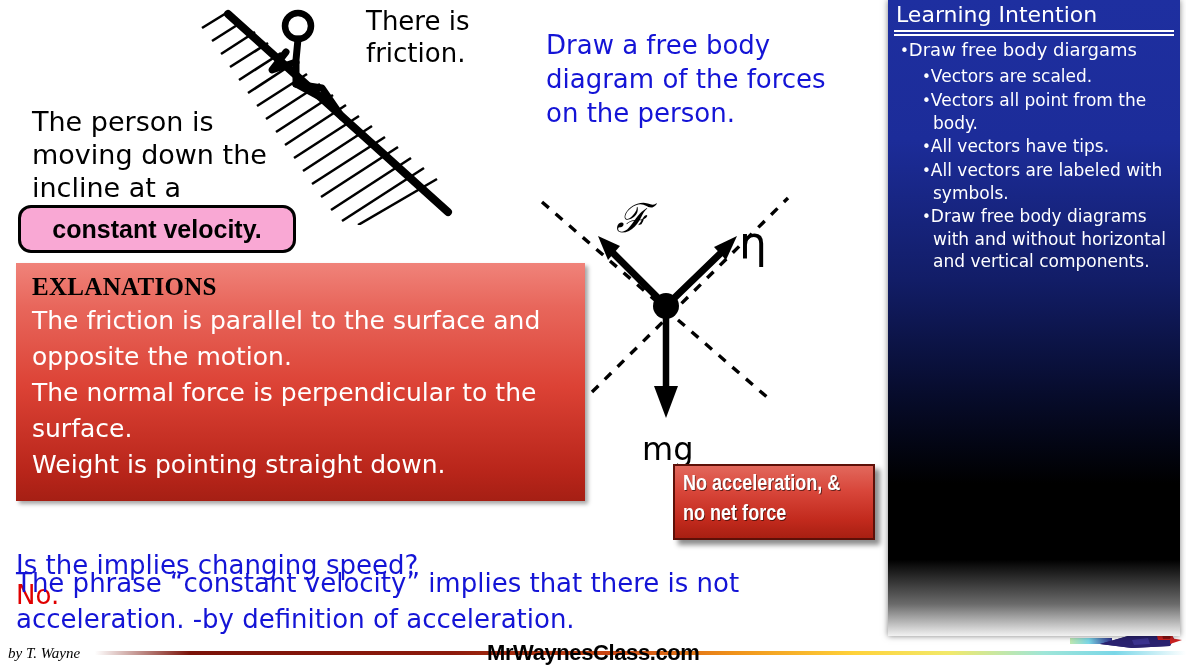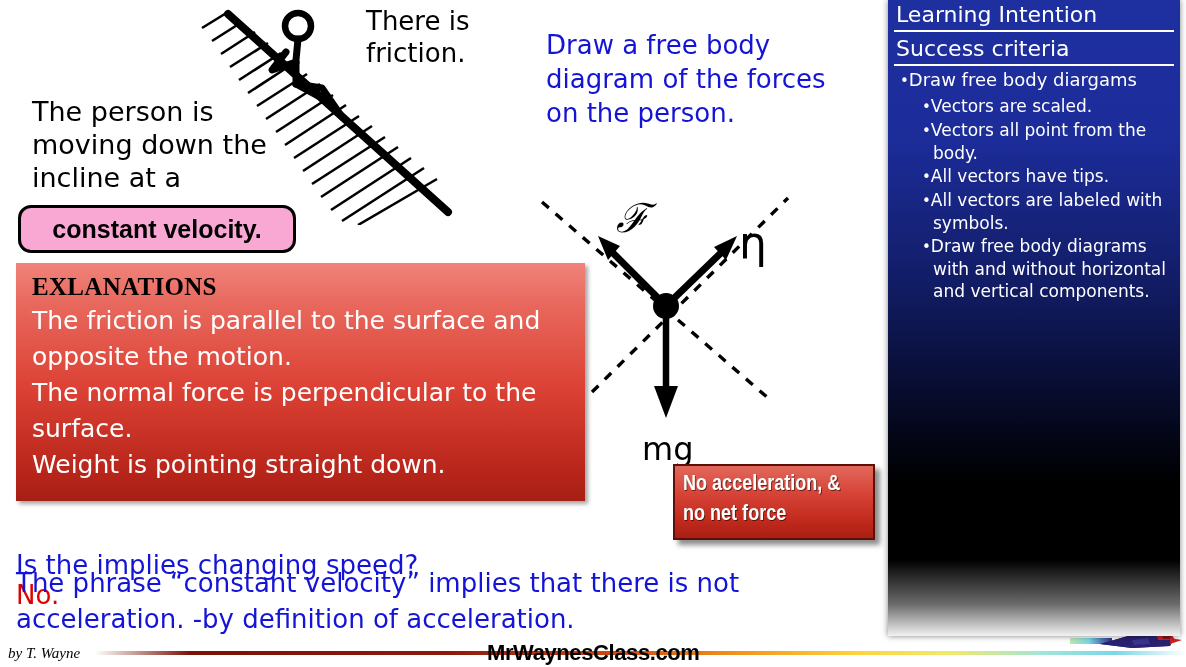--- a/index.html
+++ b/index.html
@@ -16,21 +16,21 @@
   .abs{position:absolute;}
 
   
   .blk-text{
     color:#000000;
     font-family:"DejaVu Sans", sans-serif;
     font-size:27px;
     line-height:33px;
     white-space:pre-line;
   }
-  #person-statement{left:32px;top:95px;width:260px;}
+  #person-statement{left:32px;top:105px;width:260px;}
   #friction-note{left:366px;top:5px;width:180px;font-size:26px;line-height:32px;}
 
   
   .blue-text{
     color:#1414d6;
     font-family:"DejaVu Sans", sans-serif;
     white-space:pre-line;
   }
   #draw-prompt{left:546px;top:28px;width:300px;font-size:26px;line-height:34px;}
 
@@ -260,21 +260,20 @@
     <path d="M44 22 L52 6 L64 8 L66 21 Z" fill="#1e1a5c"></path>
     <path d="M86 18 L102 20 L104 26 L88 26 Z" fill="#cc2222"></path>
     <path d="M92 20 L100 21 L101 25 L93 25 Z" fill="#8b1111"></path>
     <path d="M62 26 L78 24 L80 30 L64 31 Z" fill="#3b3390"></path>
     <path d="M100 24 L112 26 L100 30 Z" fill="#cc2222"></path>
   </svg>
 
   <div class="abs" id="sidebar">
     <div class="sb-head">Learning Intention</div>
     <div class="sb-rule"></div>
-    <div class="sb-head">Success criteria</div>
     <div class="sb-rule"></div>
     <div class="sb-l1">
       <span class="bullet">•</span><span>Draw free body diargams</span>
     </div>
     <div class="sb-l2">
       <span class="bullet">•</span><span>Vectors are scaled.</span>
     </div>
     <div class="sb-l2">
       <span class="bullet">•</span><span>Vectors all point from the body.</span>
     </div>

